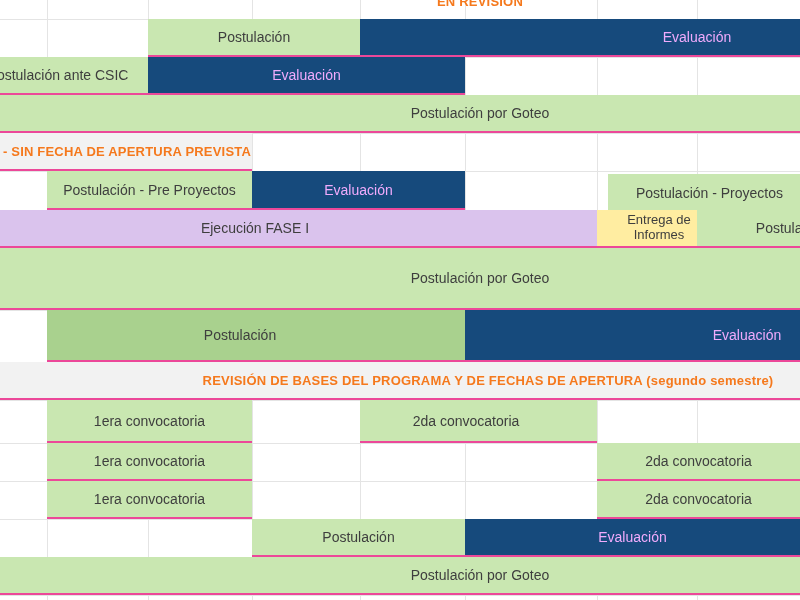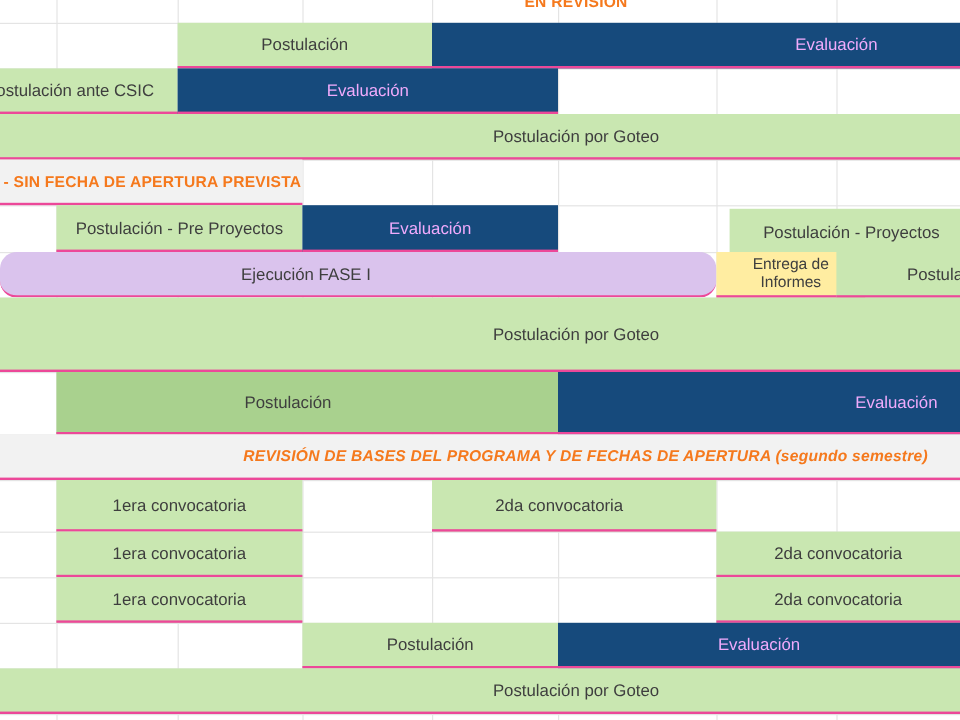--- a/index.html
+++ b/index.html
@@ -5,21 +5,21 @@
   html,body{margin:0;padding:0;background:#ffffff;}
   body{width:800px;height:600px;overflow:hidden;font-family:"Liberation Sans",sans-serif;}
   .sheet{position:relative;width:800px;height:600px;overflow:hidden;background:#fff;}
   .vline{position:absolute;top:0;width:1px;height:600px;background:#e4e4e4;}
   .hline{position:absolute;left:0;height:1px;width:800px;background:#e4e4e4;}
   .cell{position:absolute;box-sizing:border-box;display:flex;align-items:center;justify-content:center;
         font-size:14px;color:#3e3e3e;border-bottom:2px solid #ec4899;}
   .lg{background:#c9e7b1;}
   .mg{background:#a9d18e;}
   .db{background:#164a7c;color:#f0abfc;}
-  .pu{background:#dac3ed;border-radius:14px;}
+  .pu{background:#dac3ed;}
   .ye{background:#ffeda1;font-size:13px;line-height:1.12;text-align:center;padding:0 10px;}
   .band{background:#f2f2f2;}
   .orange{color:#f5791d;font-weight:bold;font-size:13px;letter-spacing:.2px;}
   .clip{overflow:hidden;}
   .off{position:absolute;top:50%;transform:translate(-50%,-50%);white-space:nowrap;}
   .top-off{position:absolute;transform:translateX(-50%);white-space:nowrap;}
   .left-al{justify-content:center;padding-left:2px;}
 </style>
 </head>
 <body>
@@ -101,21 +101,21 @@
     <span class="off" style="left:480px;">Postulación por Goteo</span>
   </div>
 
   <div class="cell mg" style="left:47px;top:310px;width:418px;height:52px;">
     <span class="off" style="left:193px;">Postulación</span>
   </div>
   <div class="cell db" style="left:465px;top:310px;width:335px;height:52px;">
     <span class="off" style="left:282px;">Evaluación</span>
   </div>
 
-  <div class="cell band" style="left:0;top:362px;width:800px;height:38px;font-style:italic;">
+  <div class="cell band" style="left:0;top:362px;width:800px;height:38px;">
     <span class="off orange" style="left:488px;">REVISIÓN DE BASES DEL PROGRAMA Y DE FECHAS DE APERTURA (segundo semestre)</span>
   </div>
 
   <div class="cell lg" style="left:47px;top:400px;width:205px;height:43px;">
     <span>1era convocatoria</span>
   </div>
   <div class="cell lg" style="left:360px;top:400px;width:237px;height:43px;">
     <span class="off" style="left:106px;">2da convocatoria</span>
   </div>
 

